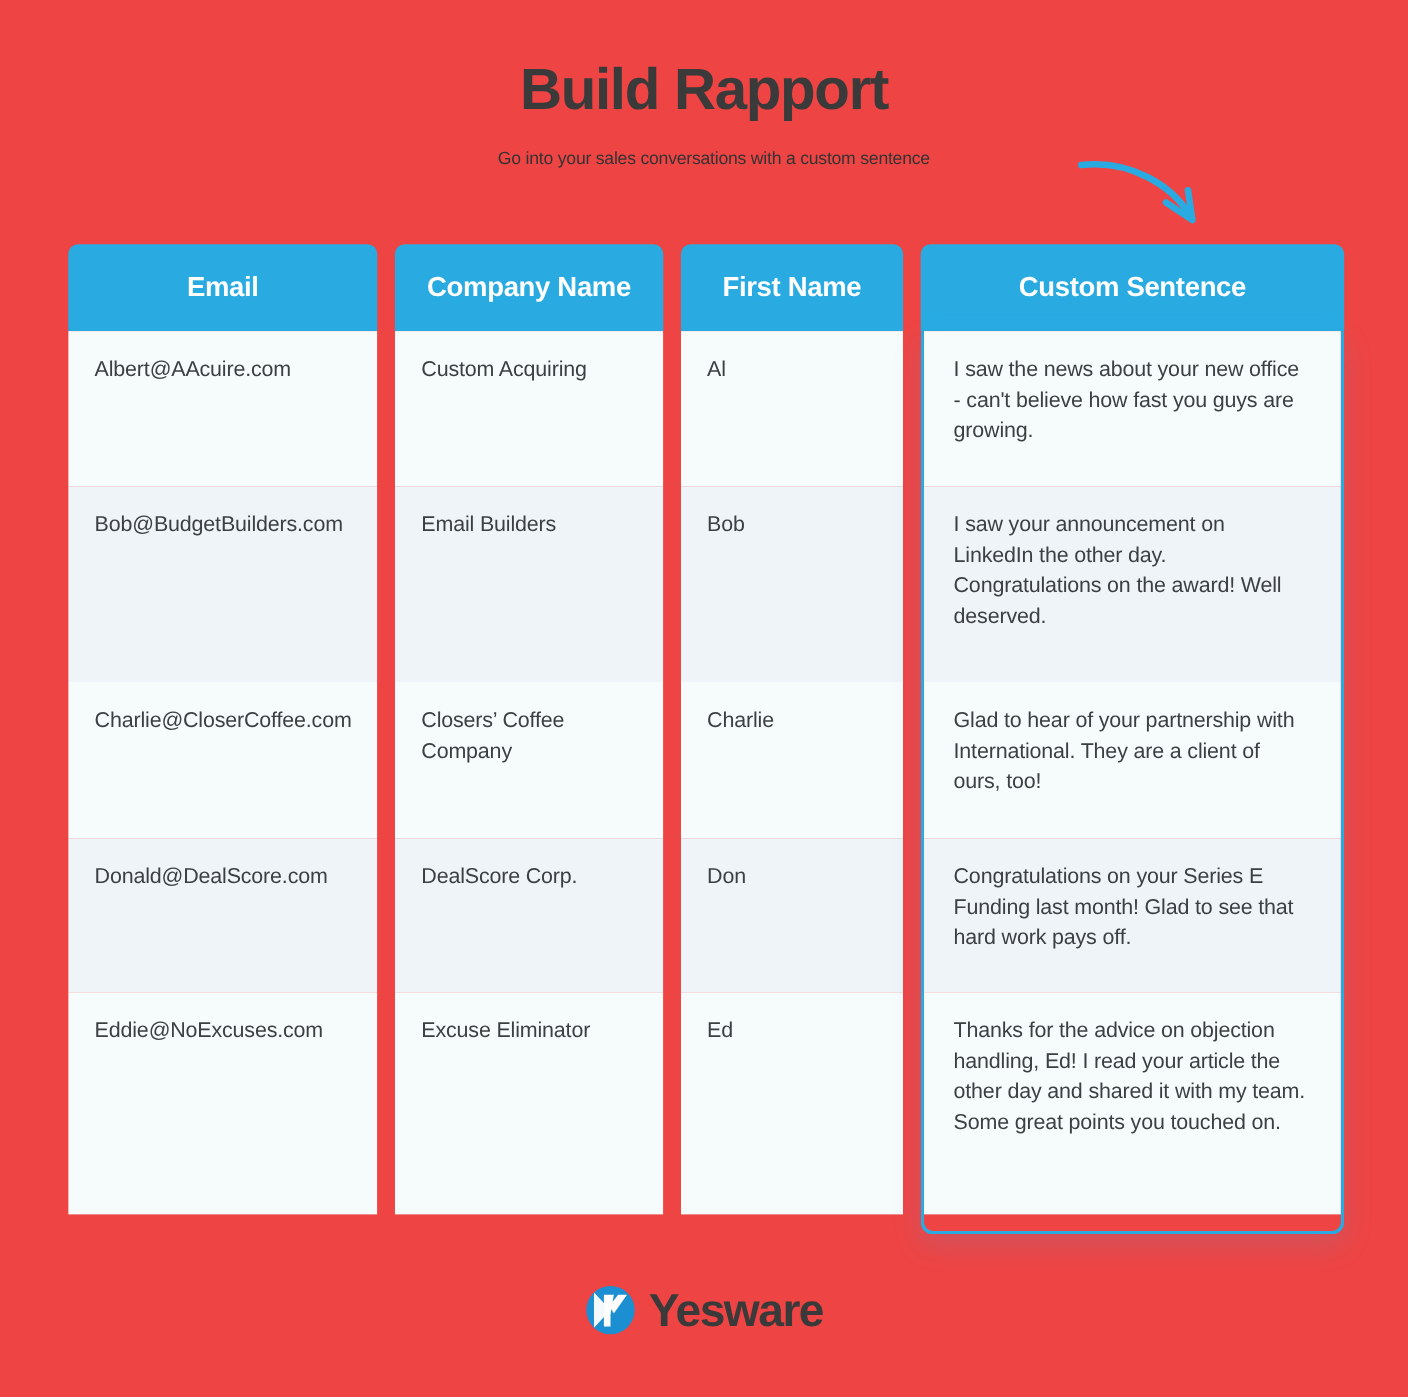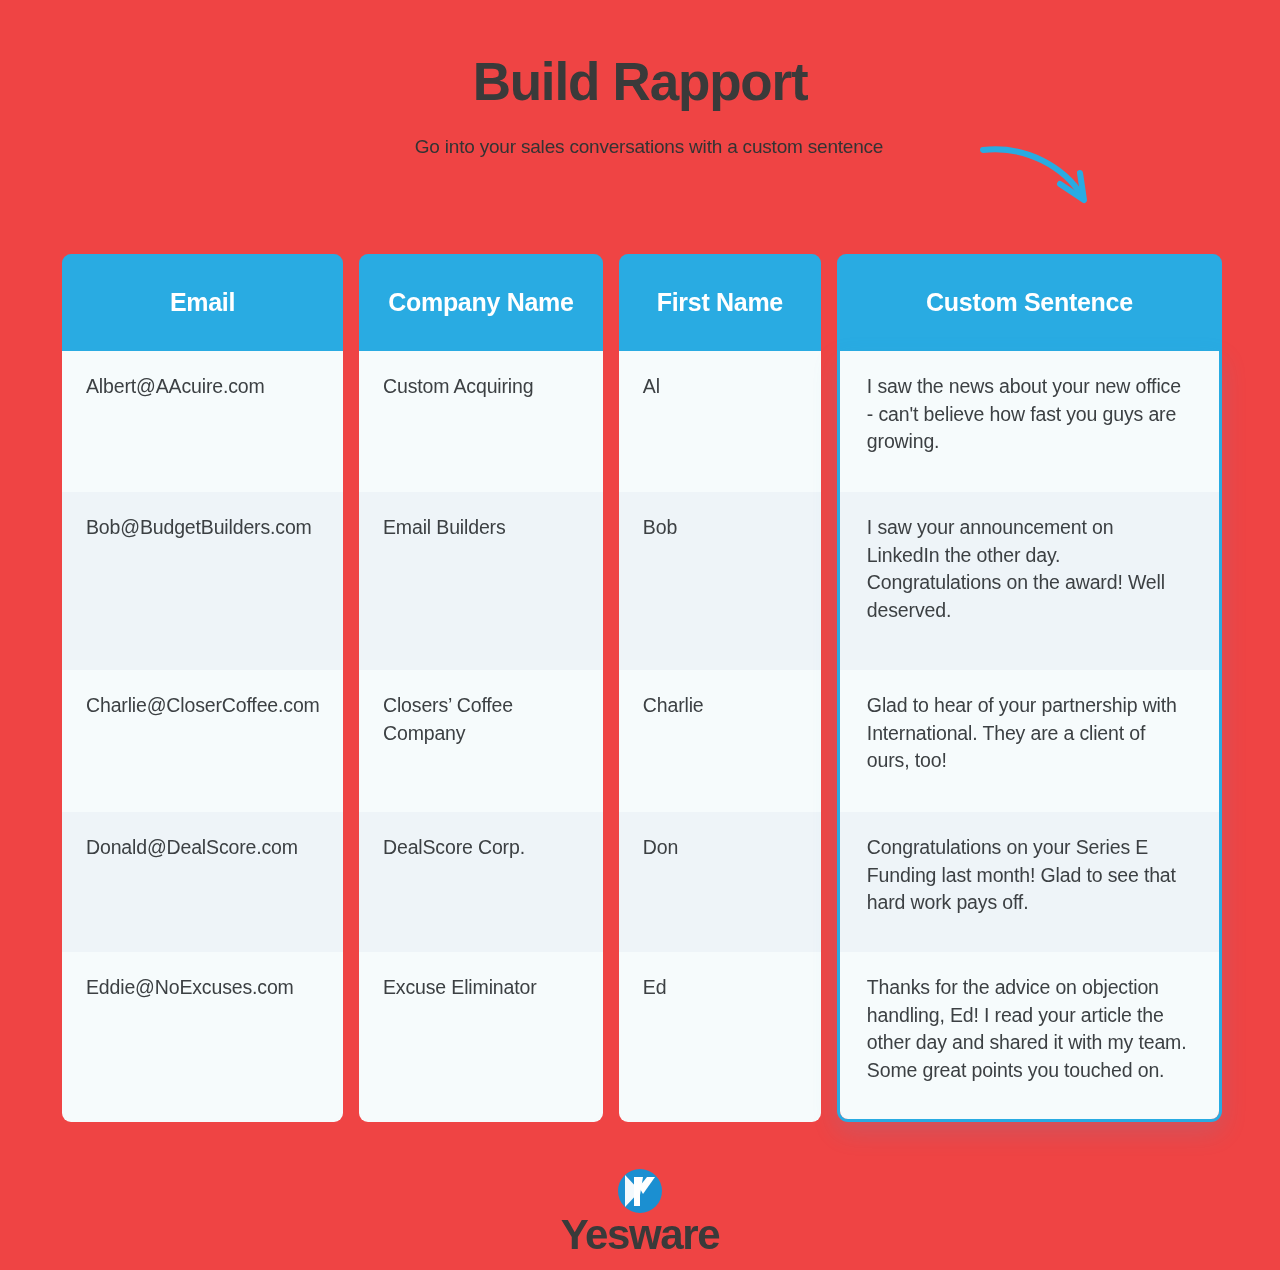--- a/index.html
+++ b/index.html
@@ -34,21 +34,21 @@
     color: #3a3a3a;
     line-height: 1.15;
   }
 
   .subtitle {
     position: absolute;
     top: 136px;
     left: 0;
     width: 1280px;
     text-align: center;
-    font-size: 19px;
+    font-size: 16px;
     font-weight: 400;
     color: #333333;
     letter-spacing: -0.2px;
     padding-left: 18px;
   }
 
   .arrow-wrap {
     position: absolute;
     top: 128px;
     left: 965px;
@@ -72,32 +72,31 @@
     display: flex;
     flex-direction: column;
     position: relative;
   }
   .col-email     { width: 281px; }
   .col-company   { width: 245px; }
   .col-first     { width: 203px; }
   .col-custom    { width: 387px; }
 
   .col-head {
-    height: 97px;
+    height: 79px;
     background: #29abe2;
     border-radius: 9px 9px 0 0;
     display: flex;
     align-items: center;
     justify-content: center;
     color: #ffffff;
     font-size: 25px;
     font-weight: 700;
     letter-spacing: -0.3px;
     flex: 0 0 auto;
-    margin-top: 32px;
   }
 
   .col-body {
     flex: 1 1 auto;
     display: flex;
     flex-direction: column;
     border-radius: 0 0 9px 9px;
     overflow: hidden;
   }
 
@@ -137,21 +136,21 @@
 
   
   .footer {
     position: absolute;
     top: 1168px;
     left: 0;
     width: 1280px;
     display: flex;
     align-items: center;
     justify-content: center;
-    flex-direction: column;
+    gap: 12px;
   }
   .logo-mark { width: 46px; height: 46px; display: block; }
   .logo-text {
     font-size: 42px;
     font-weight: 700;
     color: #3a3a3a;
     letter-spacing: -1.4px;
     line-height: 1;
   }
 </style>

